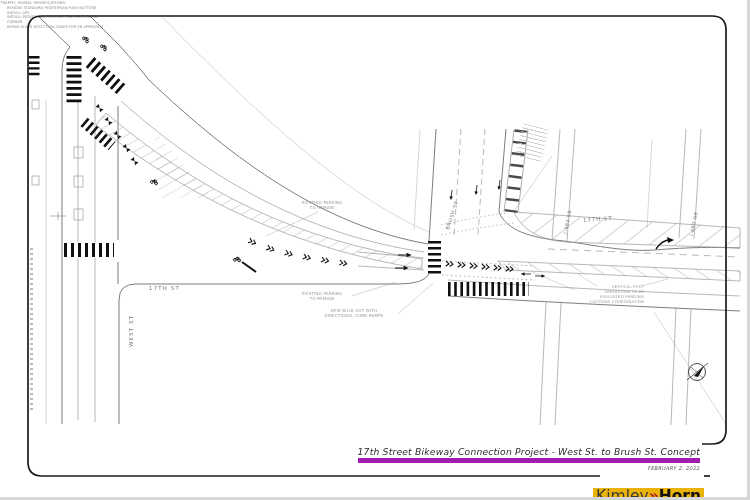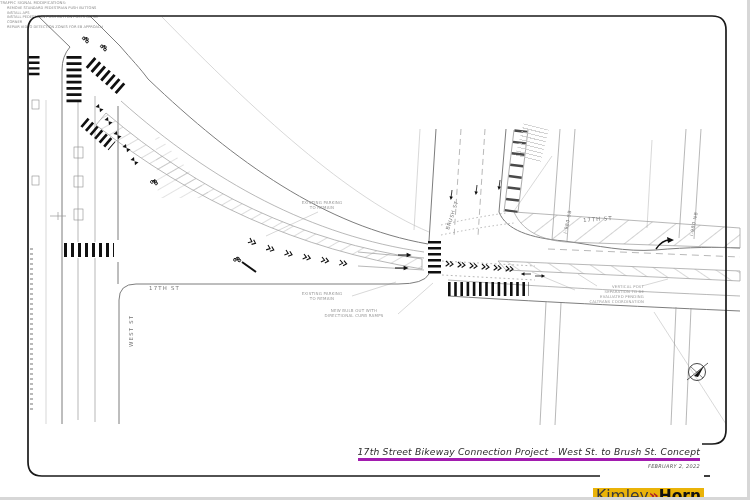--- a/index.html
+++ b/index.html
@@ -17,21 +17,21 @@
   #ep-top{left:294px;top:200px;width:56px;text-align:center;}
   #ep-bot{left:294px;top:291px;width:56px;text-align:center;}
   #bulb-note{left:316px;top:308px;width:76px;text-align:center;}
   #vpost-note{left:566px;top:284px;width:78px;text-align:right;font-size:3.8px;}
   #signal-note{left:551px;top:139px;width:106px;color:#8b8b8b;}
   #signal-note .hd{font-size:3.8px;letter-spacing:.1px;}
   #signal-note ul{margin:1px 0 0 0;padding-left:7px;}
   #signal-note li{font-size:3.6px;line-height:1.3;margin:0;}
   #title-block{position:absolute;right:50px;top:440px;text-align:right;}
   #plan-title{display:inline-block;font-size:9.2px;font-style:italic;color:#2b2b2b;
-              border-bottom:3px solid #a21caf;padding-bottom:1px;letter-spacing:.2px;}
+              border-bottom:5px solid #a21caf;padding-bottom:1px;letter-spacing:.2px;}
   #plan-date{font-size:5px;color:#555;margin-top:2px;font-style:italic;letter-spacing:.3px;}
   #logo{position:absolute;right:46px;top:488px;font-size:15.5px;background:#eab308;padding:0 3px;line-height:1.1;}
   #logo .k{color:#3a3a3a;font-weight:500;}
   #logo .sep{font-weight:bold;}
   #logo .h{color:#111;font-weight:bold;}
   #plot-stamp{position:absolute;left:30px;top:248px;width:2.5px;height:165px;
     background:repeating-linear-gradient(#b9b9b9 0 2px,transparent 2px 5px);}
   #micro-note{position:absolute;left:519px;top:126px;width:26px;height:34px;transform:rotate(14deg);
     background:repeating-linear-gradient(#c7c7c7 0 1px,transparent 1px 4px);opacity:.8;}
   .scan-edge-r{position:absolute;right:0;top:0;width:3px;height:100%;background:#d7d7d7;}

